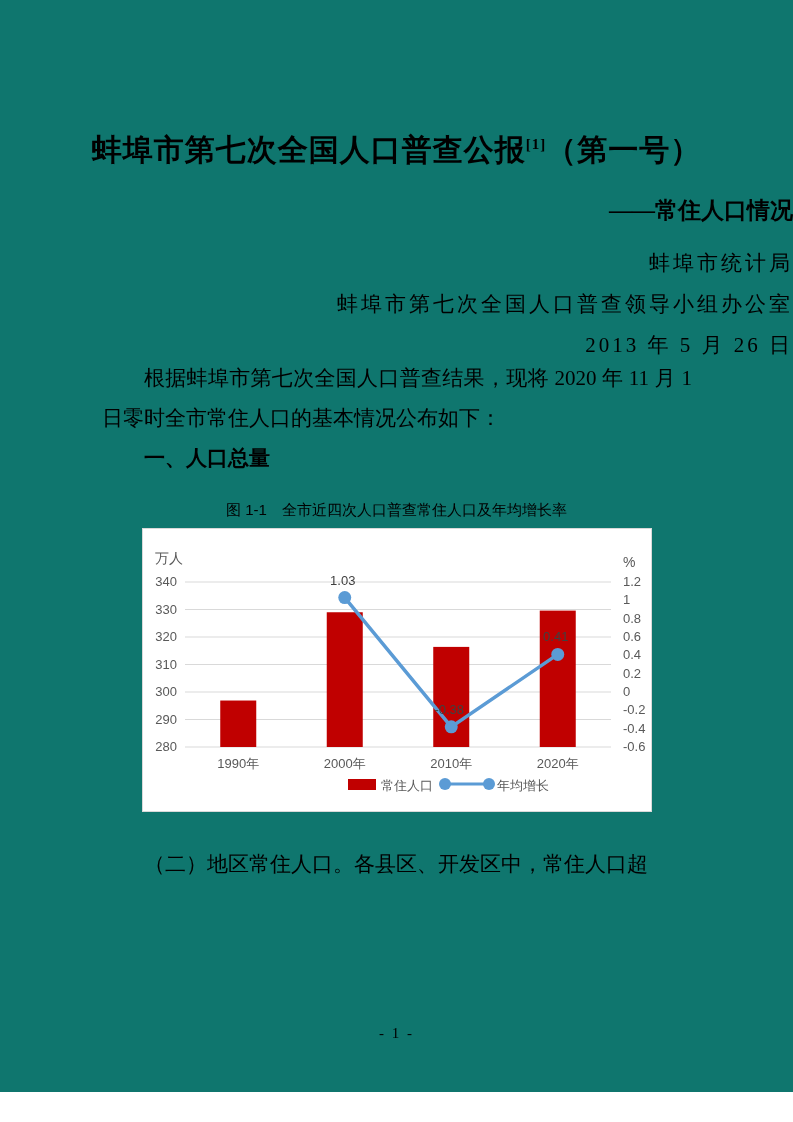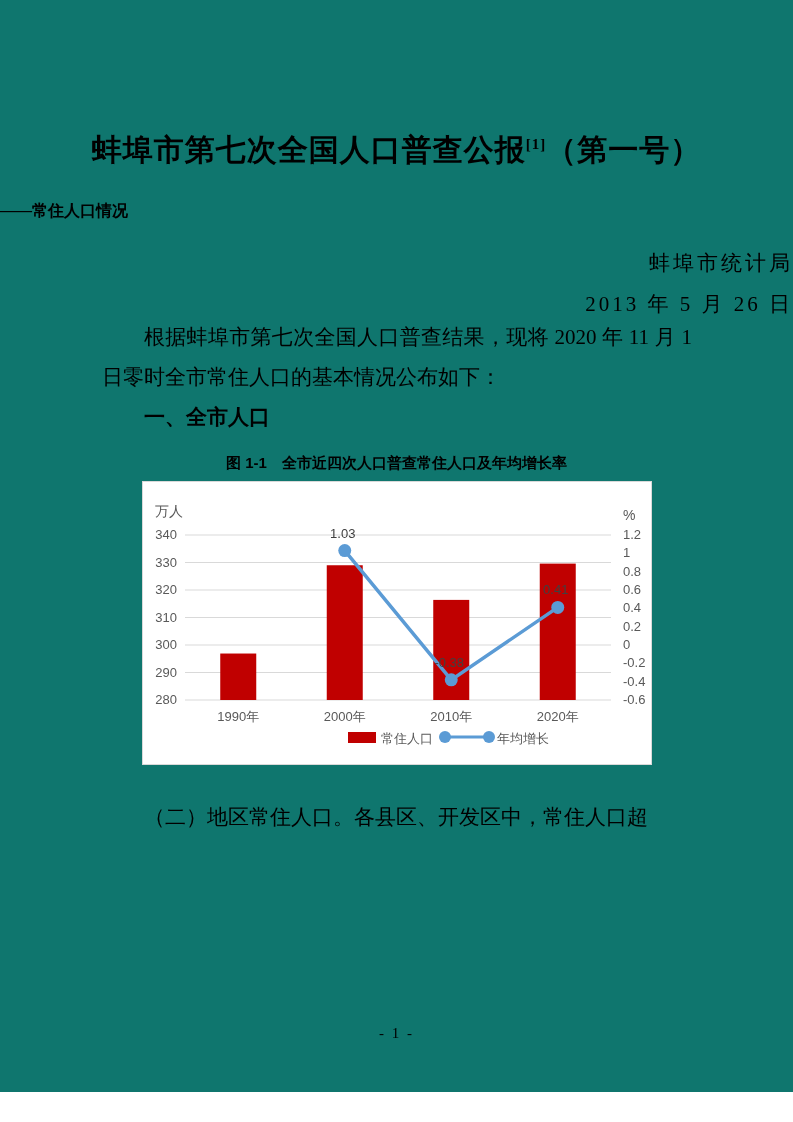--- a/index.html
+++ b/index.html
@@ -17,22 +17,22 @@
     text-align:center;
     font-size:30px;
     font-weight:bold;
     letter-spacing:1px;
     line-height:44px;
     font-family:"Liberation Serif","DejaVu Serif",serif;
   }
   .doc-title sup{font-size:15px;vertical-align:super;line-height:0;}
   .doc-subtitle{
     margin:24px 0 0 0;
-    text-align:left;
-    font-size:16px;
+    text-align:right;
+    font-size:23px;
     font-weight:bold;
     line-height:30px;
   }
   .byline{
     margin-top:15px;
     text-align:right;
     font-size:21px;
     letter-spacing:3px;
     line-height:26px;
   }
@@ -50,24 +50,24 @@
   .section-heading{
     margin:0 0 0 102px;
     width:590px;
     font-size:21px;
     line-height:40px;
     font-weight:bold;
     font-family:"Liberation Sans","DejaVu Sans",sans-serif;
     text-indent:2em;
   }
   .figure-caption{
-    margin-top:16px;
+    margin-top:22px;
     text-align:center;
     font-family:"Liberation Sans","DejaVu Sans",sans-serif;
-    font-weight:bold;
+    font-weight:normal;
     font-size:15px;
     line-height:20px;
   }
   .chart-box{
     width:508px;height:282px;
     border:1px solid #d9d9d9;
     margin:8px auto 0 auto;
     background:#ffffff;
   }
   .region-para{margin-top:32px;}
@@ -86,25 +86,26 @@
 </head>
 <body>
 
 <div class="page">
 
   <h1 class="doc-title"><span>蚌埠市第七次全国人口普查公报</span><sup>[1]</sup><span>（第一号）</span></h1>
 
   <h2 class="doc-subtitle">——常住人口情况</h2>
 
   <div class="byline first">蚌埠市统计局</div>
+  <div class="byline">蚌埠市第七次全国人口普查领导小组办公室</div>
   <div class="byline">2013 年 5 月 26 日</div>
 
   <p class="body-para intro">根据蚌埠市第七次全国人口普查结果，现将 2020 年 11 月 1 日零时全市常住人口的基本情况公布如下：</p>
 
-  <h3 class="section-heading">一、全市人口</h3>
+  <h3 class="section-heading">一、人口总量</h3>
 
 
   <div class="figure-caption">图 1-1　全市近四次人口普查常住人口及年均增长率</div>
 
   <div class="chart-box">
     <svg id="chart-svg" width="508" height="282" viewBox="0 0 508 282">
         <line x1="42" x2="468" y1="53" y2="53" stroke="#d9d9d9" stroke-width="1"></line>
         <line x1="42" x2="468" y1="80.5" y2="80.5" stroke="#d9d9d9" stroke-width="1"></line>
         <line x1="42" x2="468" y1="108" y2="108" stroke="#d9d9d9" stroke-width="1"></line>
         <line x1="42" x2="468" y1="135.5" y2="135.5" stroke="#d9d9d9" stroke-width="1"></line>

